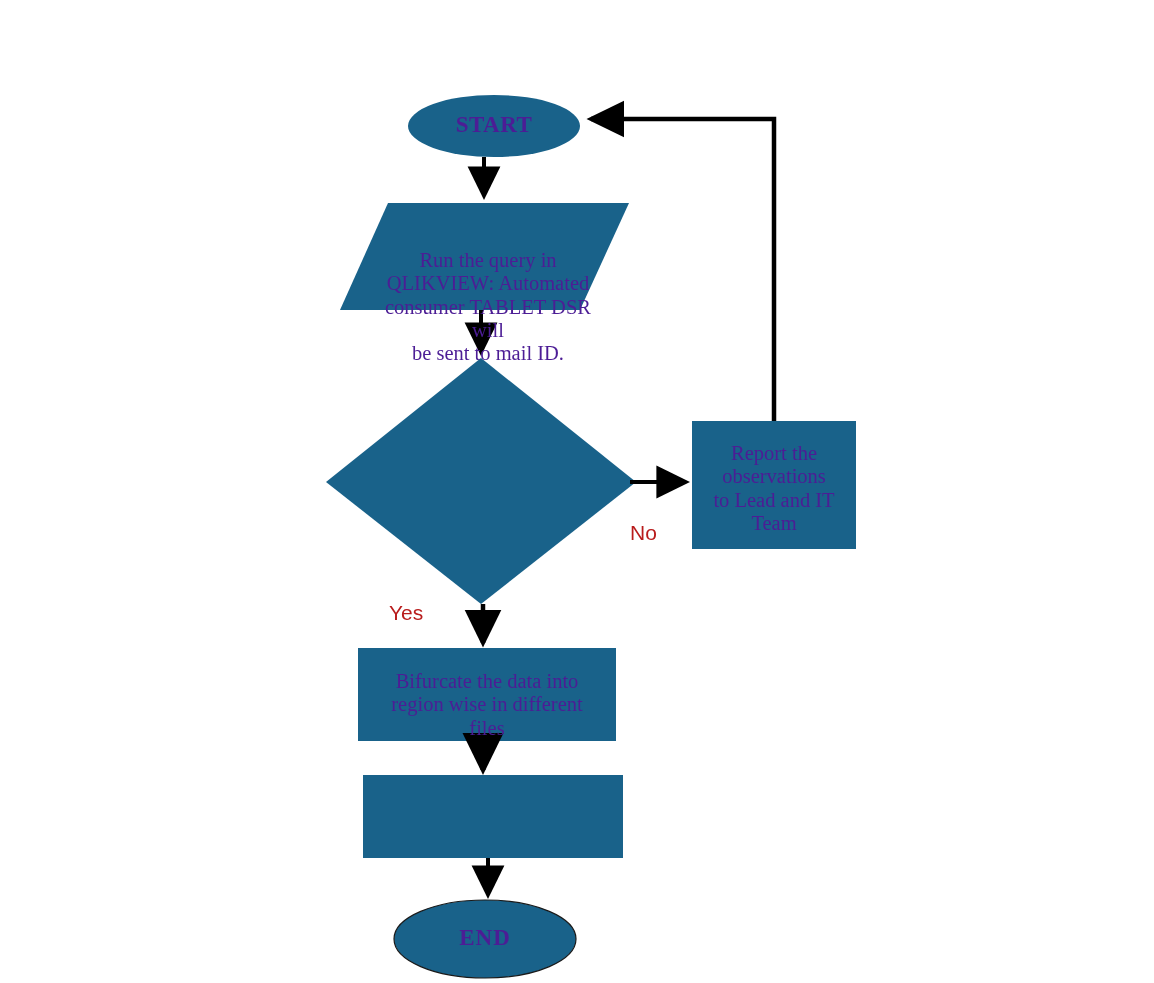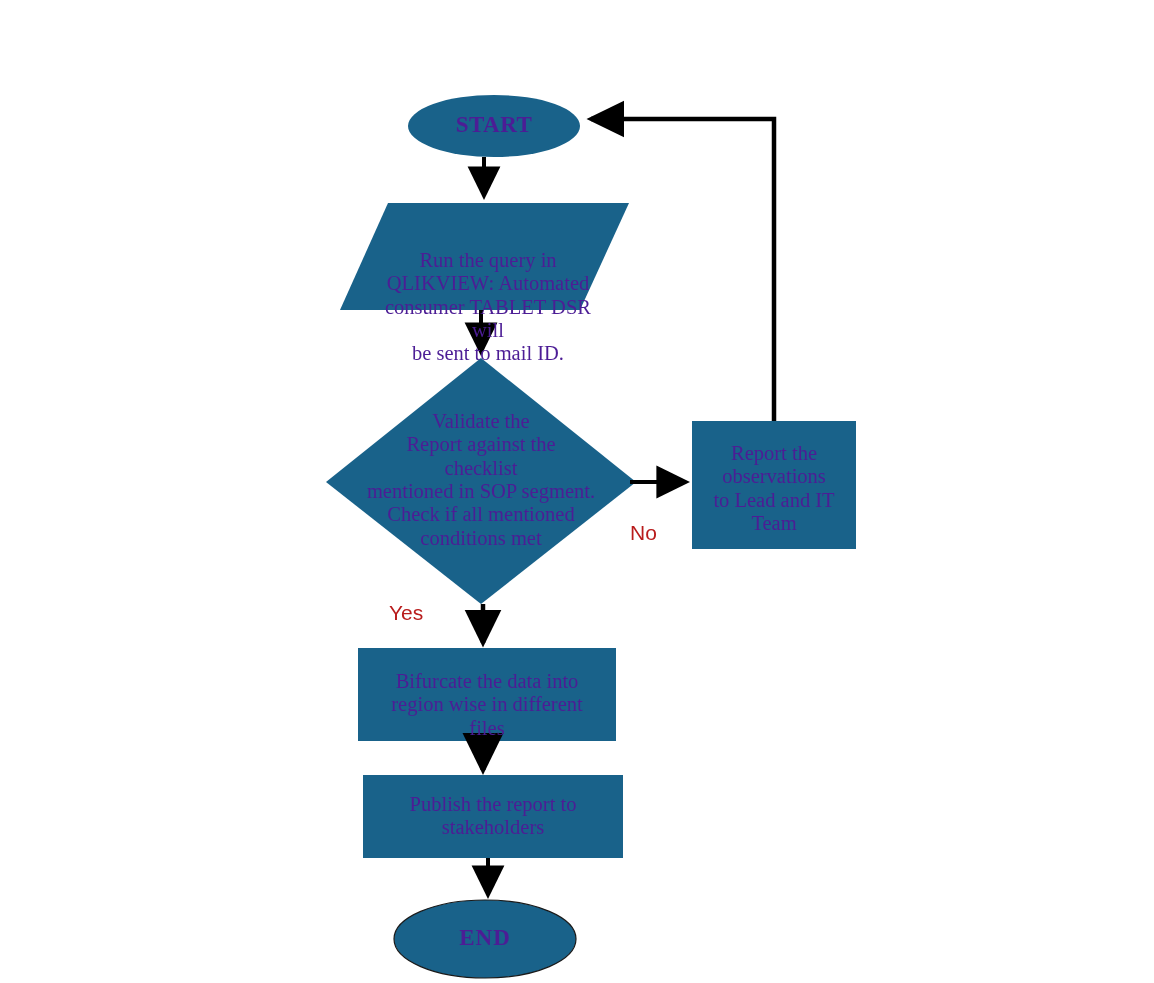--- a/index.html
+++ b/index.html
@@ -131,38 +131,30 @@
     <line x1="488" y1="858" x2="488" y2="895" stroke="#000000" stroke-width="4" marker-end="url(#arrowhead)"></line>
   </svg>
 
   <div class="node-label terminator-label" id="label-start">START</div>
 
   <div class="node-label process-label" id="label-query">Run the query in
 QLIKVIEW: Automated
 consumer TABLET DSR will
 be sent to mail ID.</div>
 
-  <div class="node-label process-label" id="label-validate">Validate the
-Report against the
-checklist
-mentioned in SOP segment.
-Check if all mentioned
-conditions met</div>
 
   <div class="node-label process-label" id="label-report">Report the
 observations
 to Lead and IT
 Team</div>
 
   <div class="node-label process-label" id="label-bifurcate">Bifurcate the data into
 region wise in different
 files</div>
 
-  <div class="node-label process-label" id="label-publish">Publish the report to
-stakeholders</div>
 
   <div class="node-label terminator-label plain" id="label-end">END</div>
 
   <div class="branch-label" id="label-yes">Yes</div>
 
   <div class="branch-label" id="label-no">No</div>
 
 </div>
 
 </body></html>

